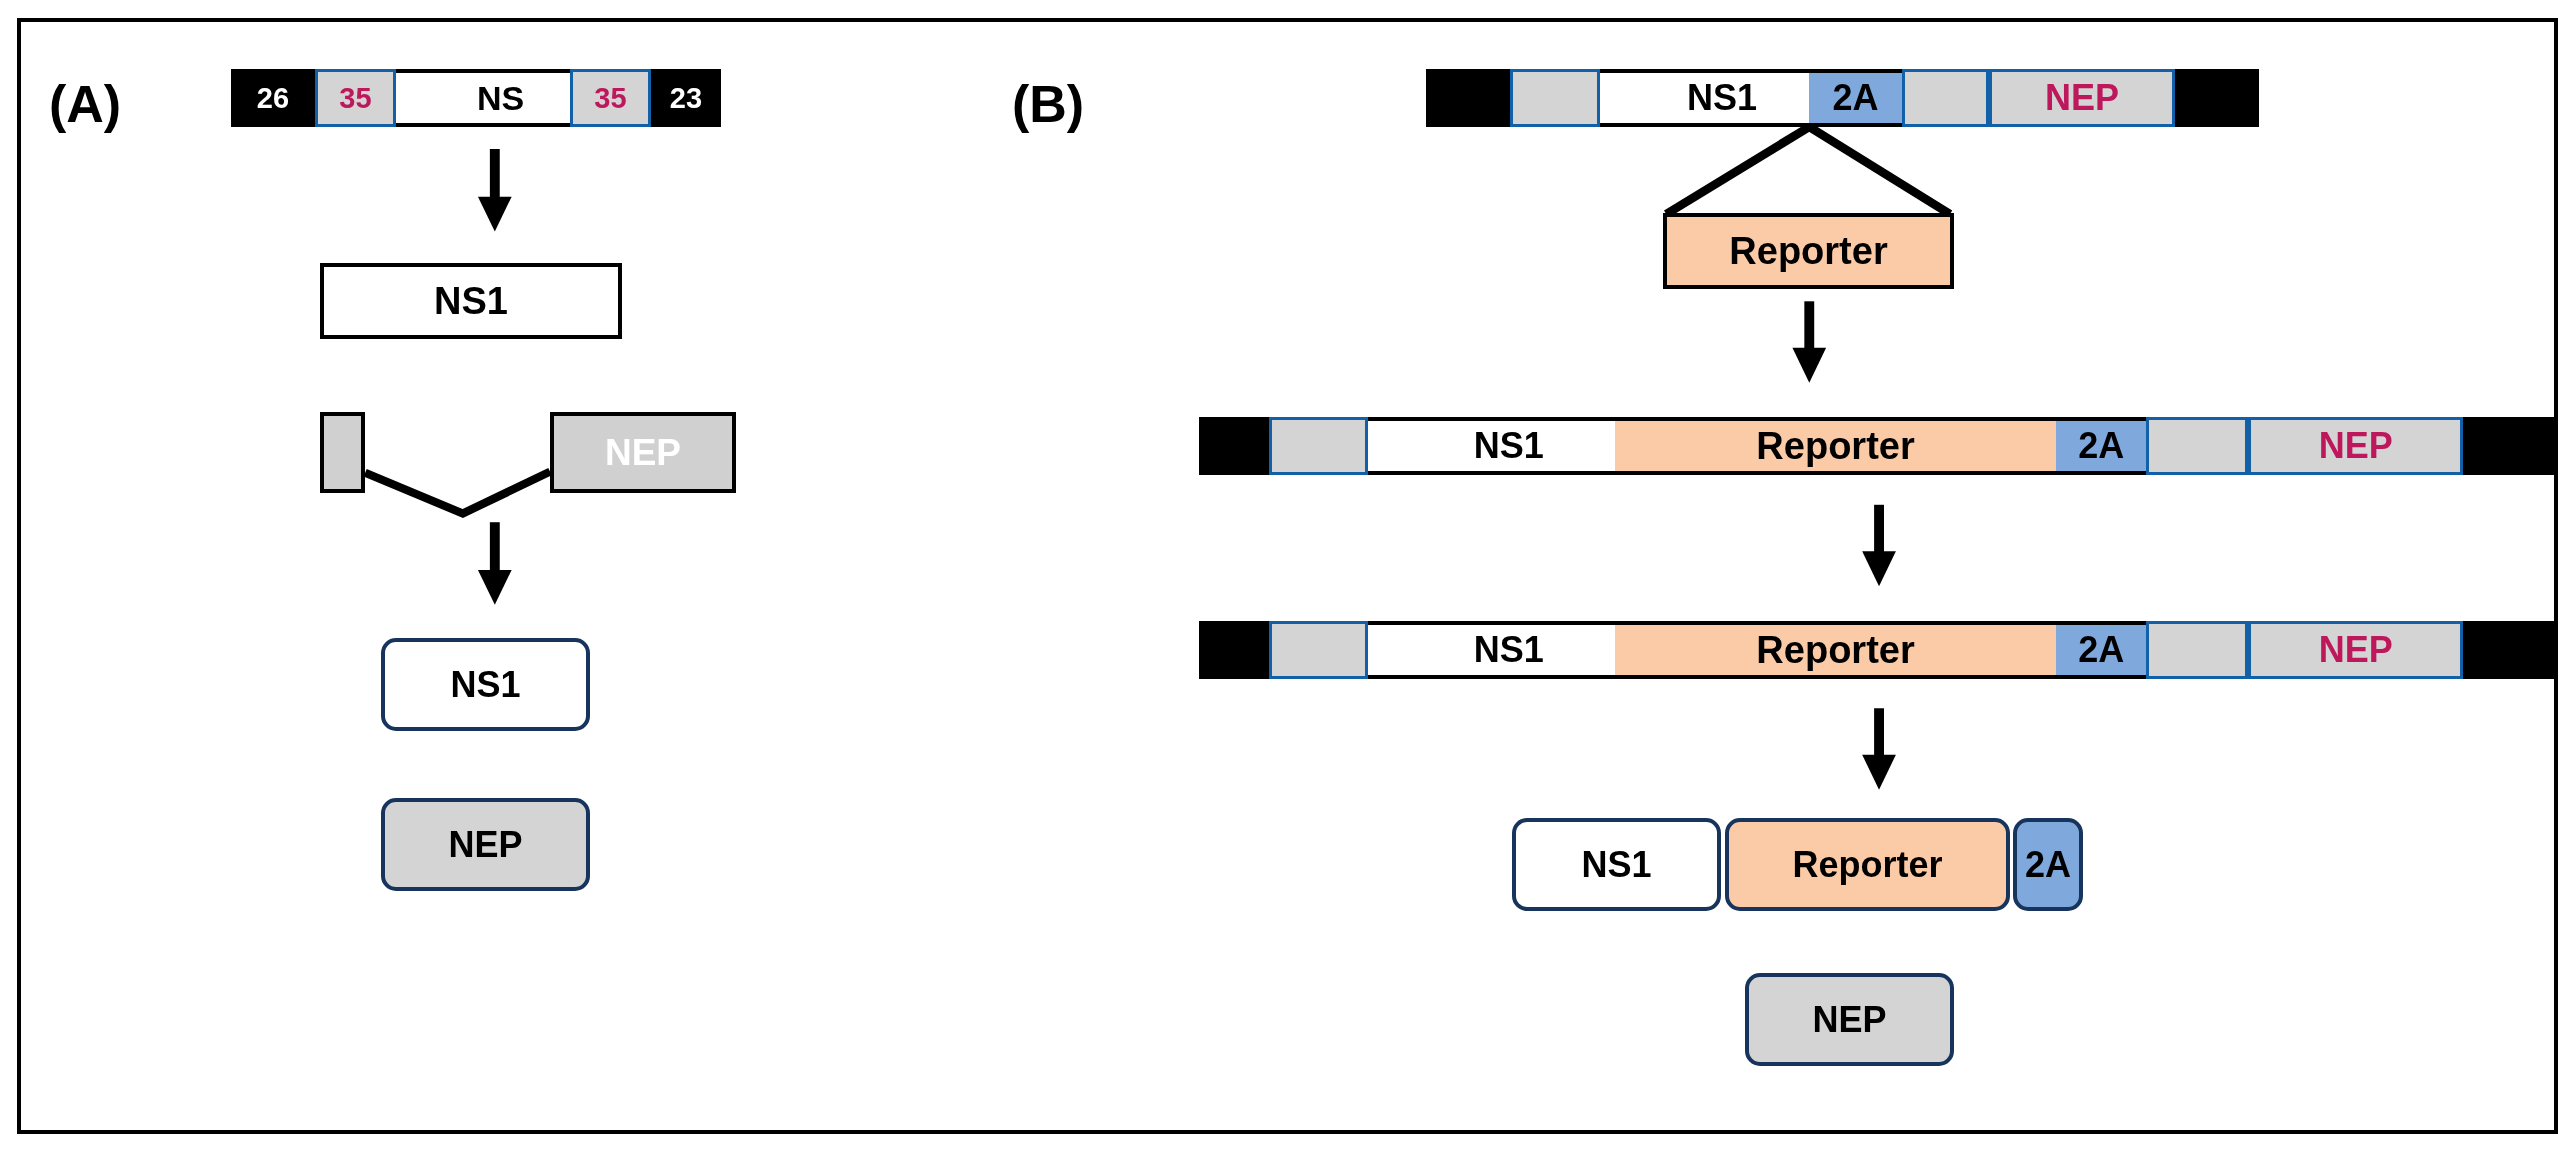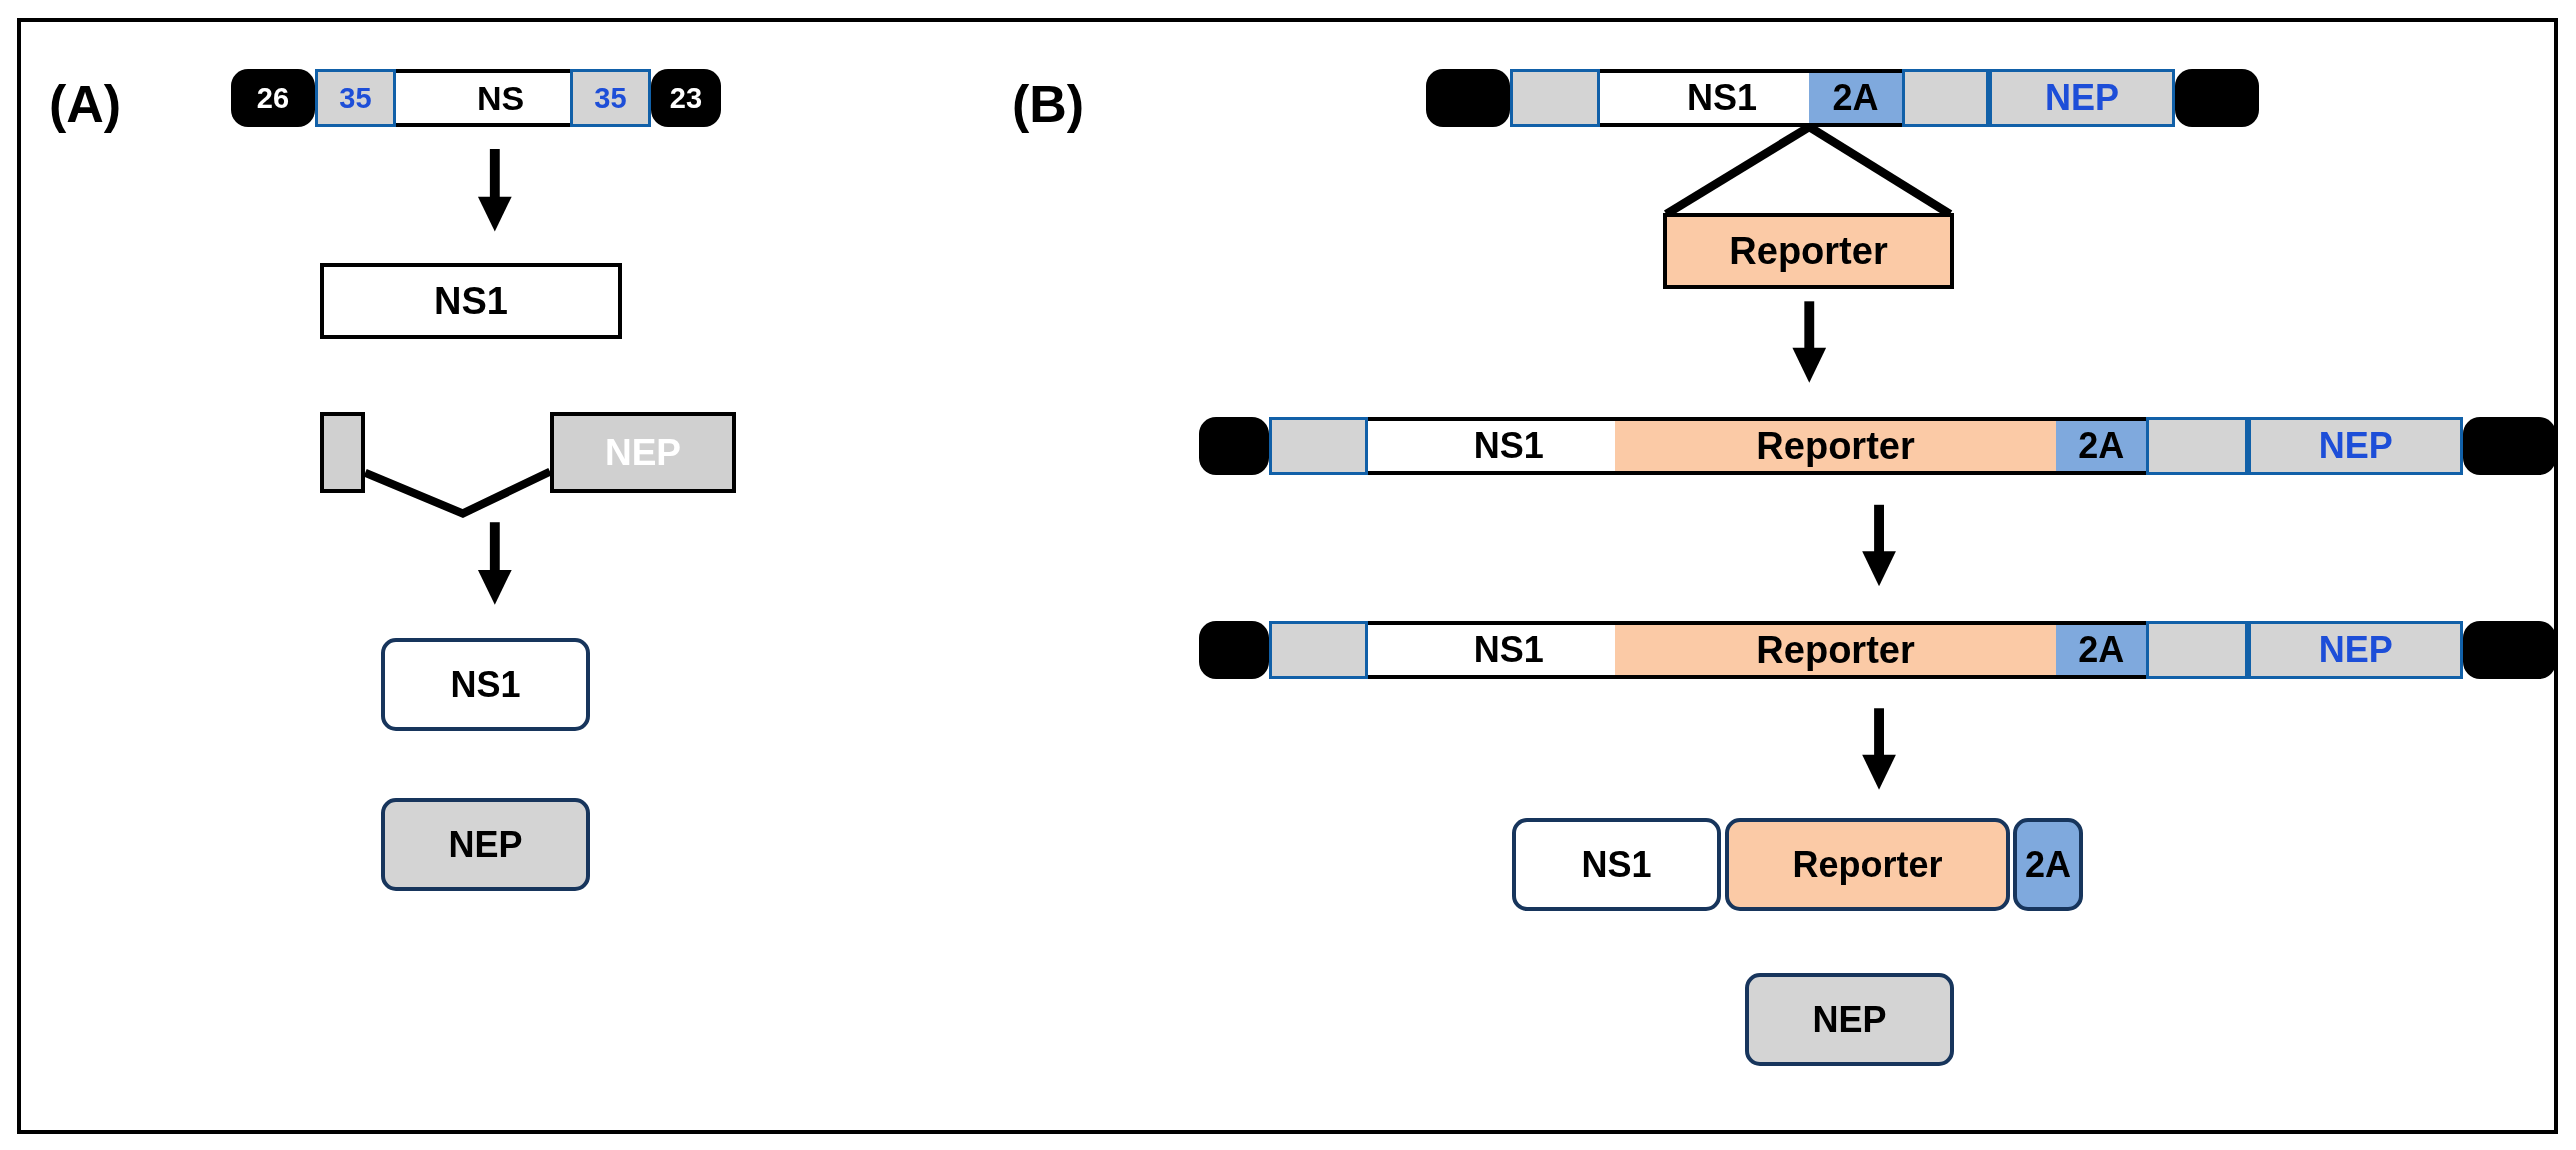--- a/index.html
+++ b/index.html
@@ -55,25 +55,24 @@
     align-items: center;
     justify-content: center;
     font-family: "Liberation Sans", sans-serif;
     font-weight: bold;
     line-height: 1;
     white-space: nowrap;
   }
   .seg-black {
     background: #000000;
     color: #ffffff;
-    border-radius: 17px;
   }
   .seg-gray {
     background: #d4d4d4;
-    color: #1d4ed8;
+    color: #be185d;
     border: 3.5px solid #1160a8;
   }
   .seg-white {
     background: #ffffff;
     color: #000000;
     border-top: 4.1px solid #000000;
     border-bottom: 4.1px solid #000000;
     padding-left: 35px;
   }
   .seg-blue {

